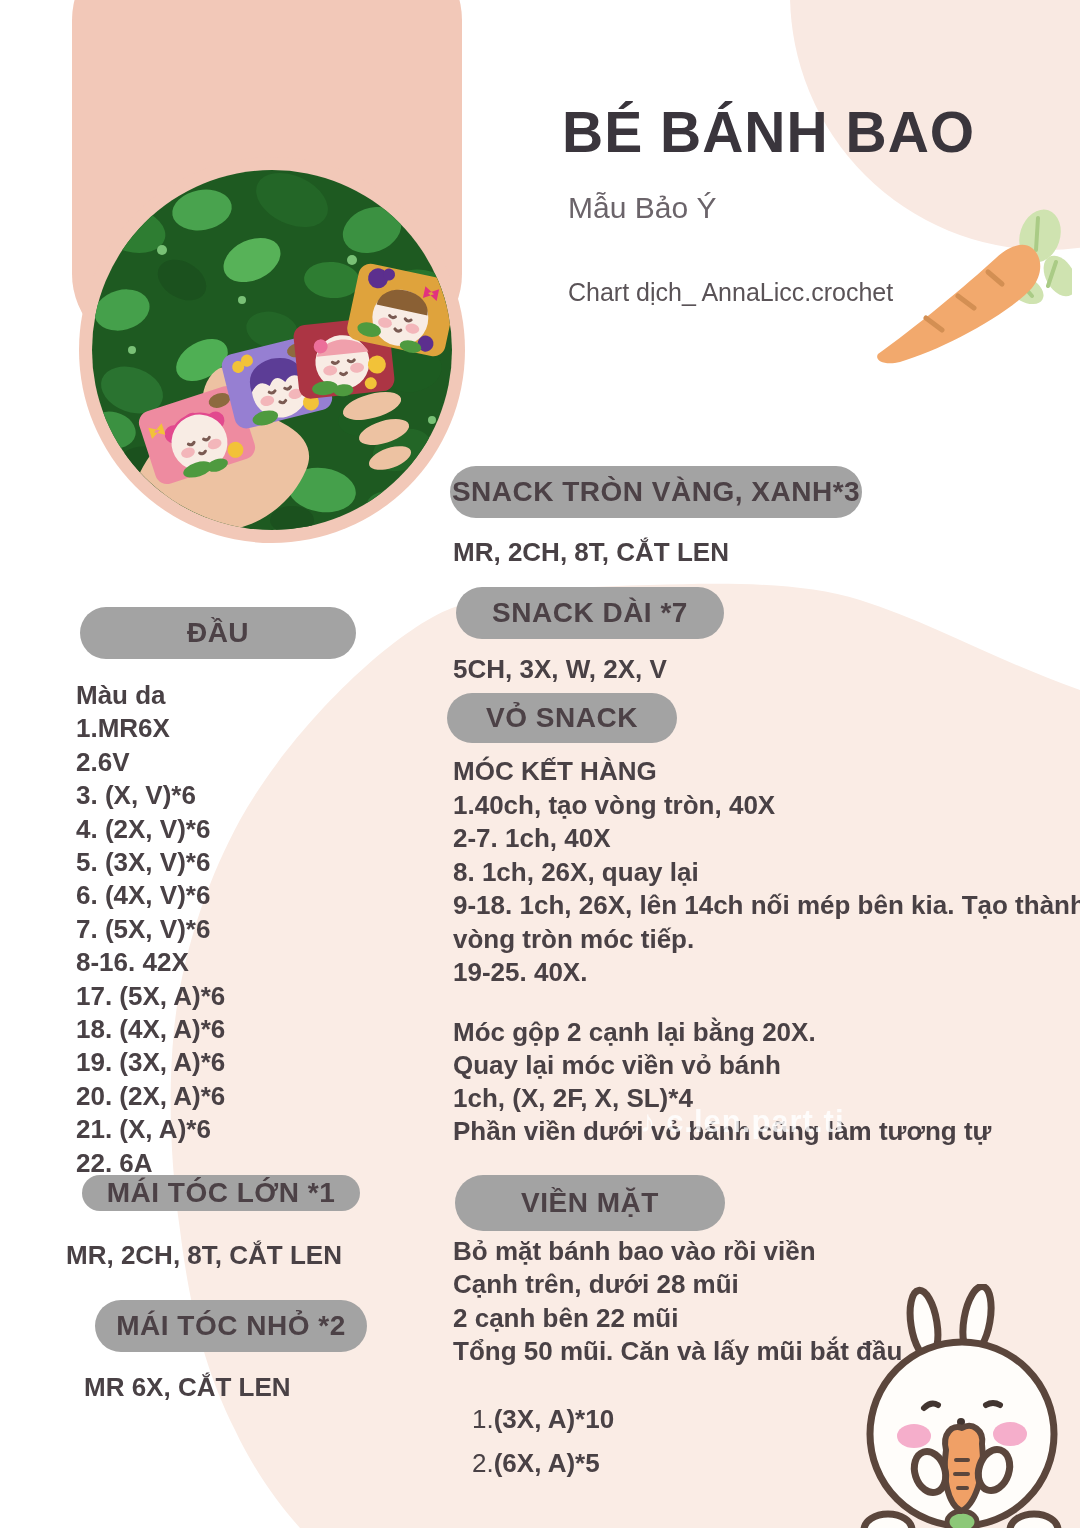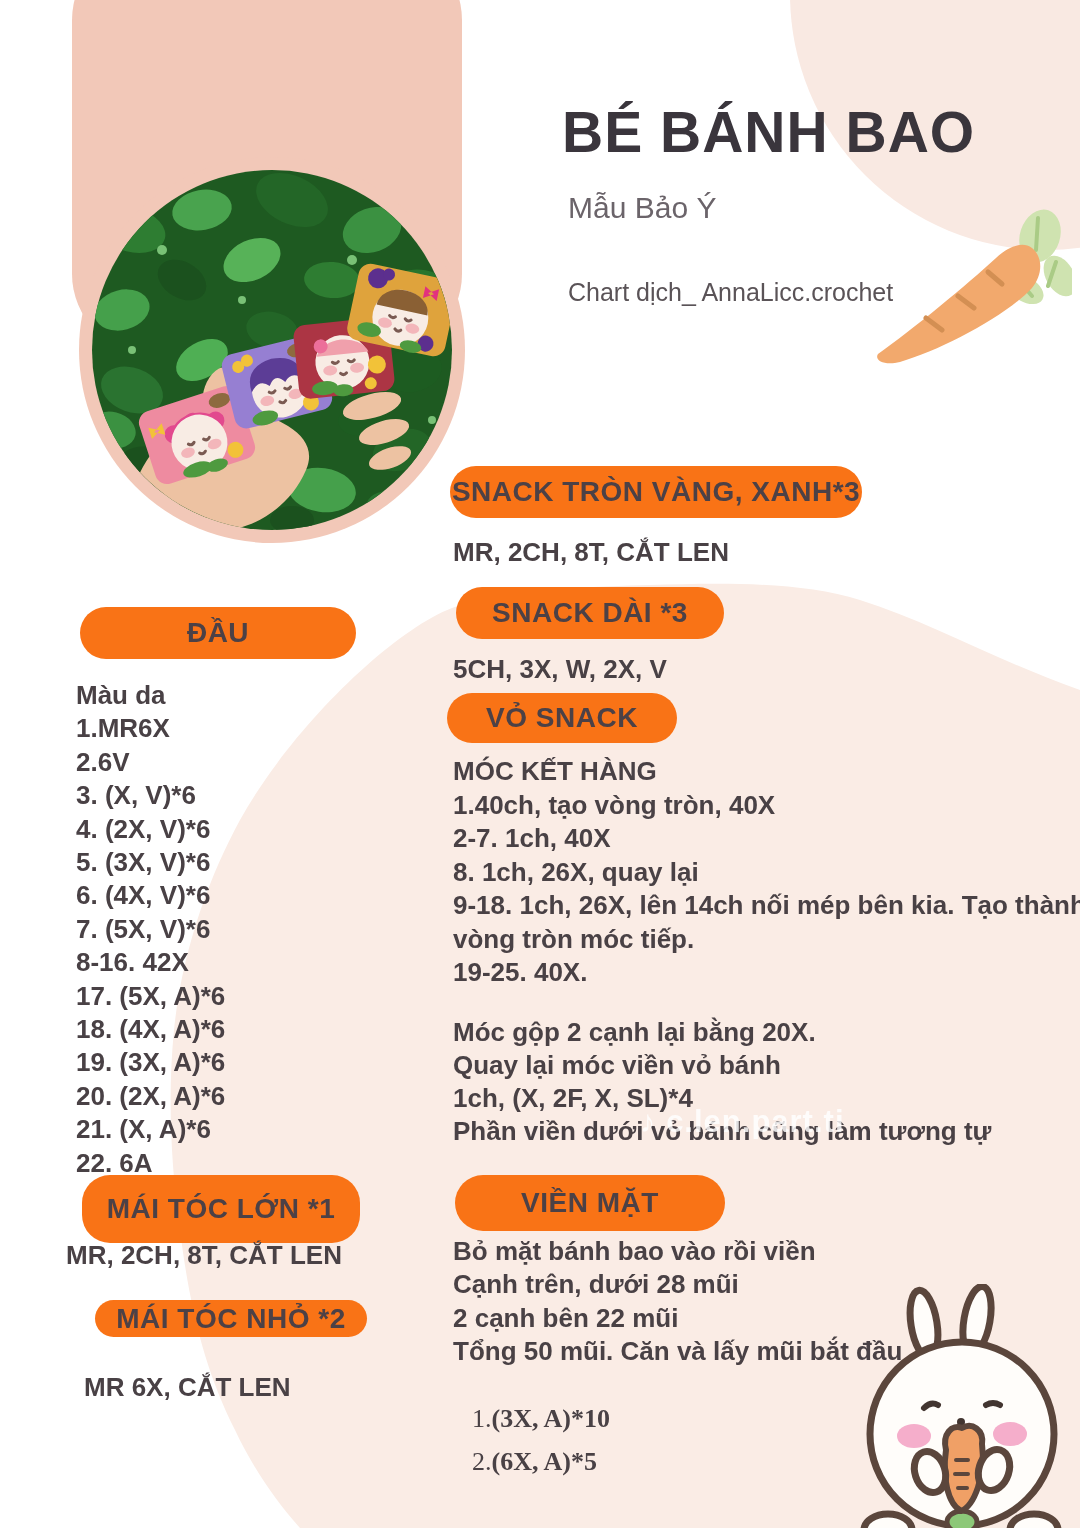--- a/index.html
+++ b/index.html
@@ -20,29 +20,29 @@
   .photo{position:absolute;left:92px;top:170px;width:360px;height:360px;
     border-radius:50%;overflow:hidden;z-index:2;}
   
   .title{position:absolute;left:562px;top:99px;font-size:57px;font-weight:800;
     color:#3a353c;letter-spacing:1px;z-index:3;white-space:nowrap;}
   .subtitle{position:absolute;left:568px;top:191px;font-size:30px;font-weight:400;
     color:#6b646a;z-index:3;white-space:nowrap;}
   .credit{position:absolute;left:568px;top:256px;font-size:25px;font-weight:400;
     color:#5a5357;z-index:3;white-space:nowrap;margin-top:22px;}
   
-  .pill{position:absolute;background:#f97316;border-radius:28px;display:flex;
+  .pill{position:absolute;background:#a3a3a3;border-radius:28px;display:flex;
     align-items:center;justify-content:center;font-weight:700;font-size:28px;
     color:#4c4146;letter-spacing:.5px;z-index:3;white-space:nowrap;}
   .line{position:absolute;font-weight:700;font-size:26px;color:#494145;
     white-space:nowrap;z-index:3;}
   .list{position:absolute;font-weight:700;font-size:26px;color:#494145;
     line-height:33.4px;z-index:3;}
   .list>div{white-space:nowrap;}
-  .steps{position:absolute;font-size:26px;color:#494145;z-index:3;font-family:Liberation Serif, serif;}
+  .steps{position:absolute;font-size:26px;color:#494145;z-index:3;}
   .steps .row{margin-bottom:13px;white-space:nowrap;}
   .steps .n{font-weight:400;}
   .steps .t{font-weight:700;}
   .watermark{position:absolute;left:640px;top:1104px;width:420px;text-align:left;
     font-size:31px;font-weight:700;color:rgba(255,255,255,.82);z-index:4;
     white-space:nowrap;letter-spacing:1px;}
   .art{position:absolute;z-index:2;}
 </style>
 </head>
 <body>
@@ -187,21 +187,21 @@
     <path d="M54,120 L70,132 M86,98 L102,110 M116,74 L130,86" stroke="#d38f53" stroke-width="5" fill="none" stroke-linecap="round"></path>
   </svg>
 
   <div class="title">BÉ BÁNH BAO</div>
   <div class="subtitle">Mẫu Bảo Ý</div>
   <div class="credit">Chart dịch_ AnnaLicc.crochet</div>
 
   <div class="pill" style="left:450px;top:466px;width:412px;height:52px;">SNACK TRÒN VÀNG, XANH*3</div>
   <div class="line" style="left:453px;top:537px;">MR, 2CH, 8T, CẮT LEN</div>
 
-  <div class="pill" style="left:456px;top:587px;width:268px;height:52px;">SNACK DÀI *3</div>
+  <div class="pill" style="left:456px;top:587px;width:268px;height:52px;">SNACK DÀI *7</div>
   <div class="line" style="left:453px;top:654px;">5CH, 3X, W, 2X, V</div>
 
   <div class="pill" style="left:447px;top:693px;width:230px;height:50px;">VỎ SNACK</div>
   <div class="line" style="left:453px;top:756px;">MÓC KẾT HÀNG</div>
   <div class="list" style="left:453px;top:789px;">
     <div>1.40ch, tạo vòng tròn, 40X</div>
     <div>2-7. 1ch, 40X</div>
     <div>8. 1ch, 26X, quay lại</div>
     <div>9-18. 1ch, 26X, lên 14ch nối mép bên kia. Tạo thành</div>
     <div>vòng tròn móc tiếp.</div>
@@ -247,24 +247,24 @@
     <div>7. (5X, V)*6</div>
     <div>8-16. 42X</div>
     <div>17. (5X, A)*6</div>
     <div>18. (4X, A)*6</div>
     <div>19. (3X, A)*6</div>
     <div>20. (2X, A)*6</div>
     <div>21. (X, A)*6</div>
     <div>22. 6A</div>
   </div>
 
-  <div class="pill" style="left:82px;top:1175px;width:278px;height:68px;">MÁI TÓC LỚN *1</div>
+  <div class="pill" style="left:82px;top:1175px;width:278px;height:36px;">MÁI TÓC LỚN *1</div>
   <div class="line" style="left:66px;top:1240px;">MR, 2CH, 8T, CẮT LEN</div>
 
-  <div class="pill" style="left:95px;top:1300px;width:272px;height:37px;">MÁI TÓC NHỎ *2</div>
+  <div class="pill" style="left:95px;top:1300px;width:272px;height:52px;">MÁI TÓC NHỎ *2</div>
   <div class="line" style="left:84px;top:1372px;">MR 6X, CẮT LEN</div>
 
   <svg class="art" style="left:858px;top:1284px;" width="222" height="244" viewBox="0 0 222 244">
     <g stroke="#5b463c" stroke-width="7" fill="#fffdfa" stroke-linecap="round" stroke-linejoin="round">
       <ellipse cx="66" cy="40" rx="13" ry="34" transform="rotate(-9 66 40)"></ellipse>
       <ellipse cx="119" cy="36" rx="13" ry="34" transform="rotate(10 119 36)"></ellipse>
       <circle cx="104" cy="150" r="92"></circle>
       <ellipse cx="30" cy="246" rx="24" ry="16"></ellipse>
       <ellipse cx="176" cy="246" rx="24" ry="16"></ellipse>
     </g>

